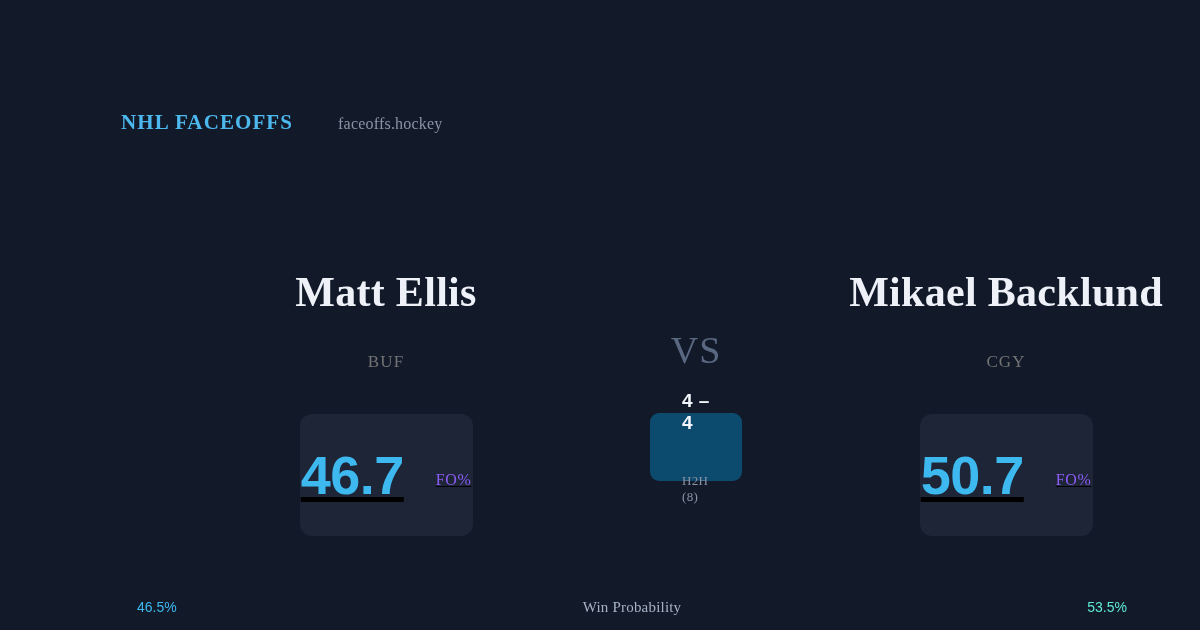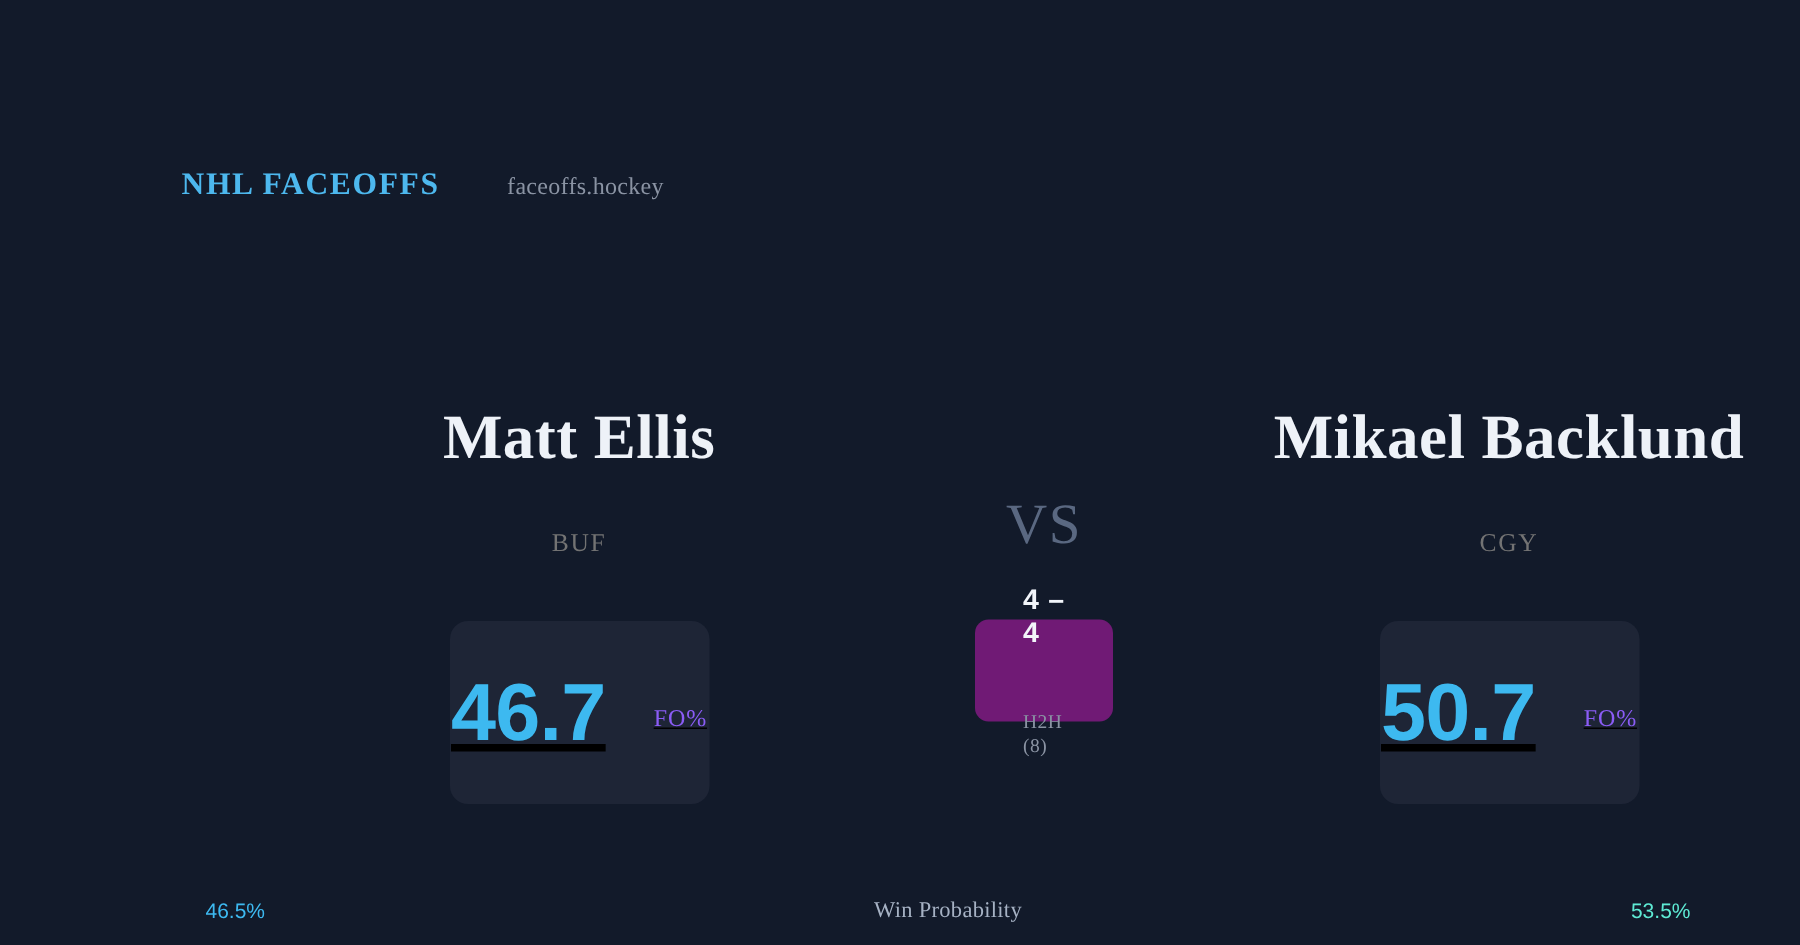--- a/index.html
+++ b/index.html
@@ -129,21 +129,21 @@
       <div class="player-name">Matt Ellis</div>
       <div class="player-team">BUF</div>
       <div class="stat-card" style="background: rgb(30, 37, 54);">
         <div class="stat-value" style="color: rgb(61, 185, 240);">46.7</div>
         <div class="stat-label">FO%</div>
       </div>
     </div>
 
     <div class="center">
       <div class="vs-text">VS</div>
-      <div class="h2h-box" style="background: #701a75;">
+      <div class="h2h-box" style="background: #0c4a6e;">
         <div class="h2h-score">4 – 4</div>
         <div class="h2h-label">H2H (8)</div>
       </div>
     </div>
 
     <div class="player">
       <div class="player-name">Mikael Backlund</div>
       <div class="player-team">CGY</div>
       <div class="stat-card" style="background: rgb(30, 37, 54);">
         <div class="stat-value" style="color: rgb(61, 185, 240);">50.7</div>

